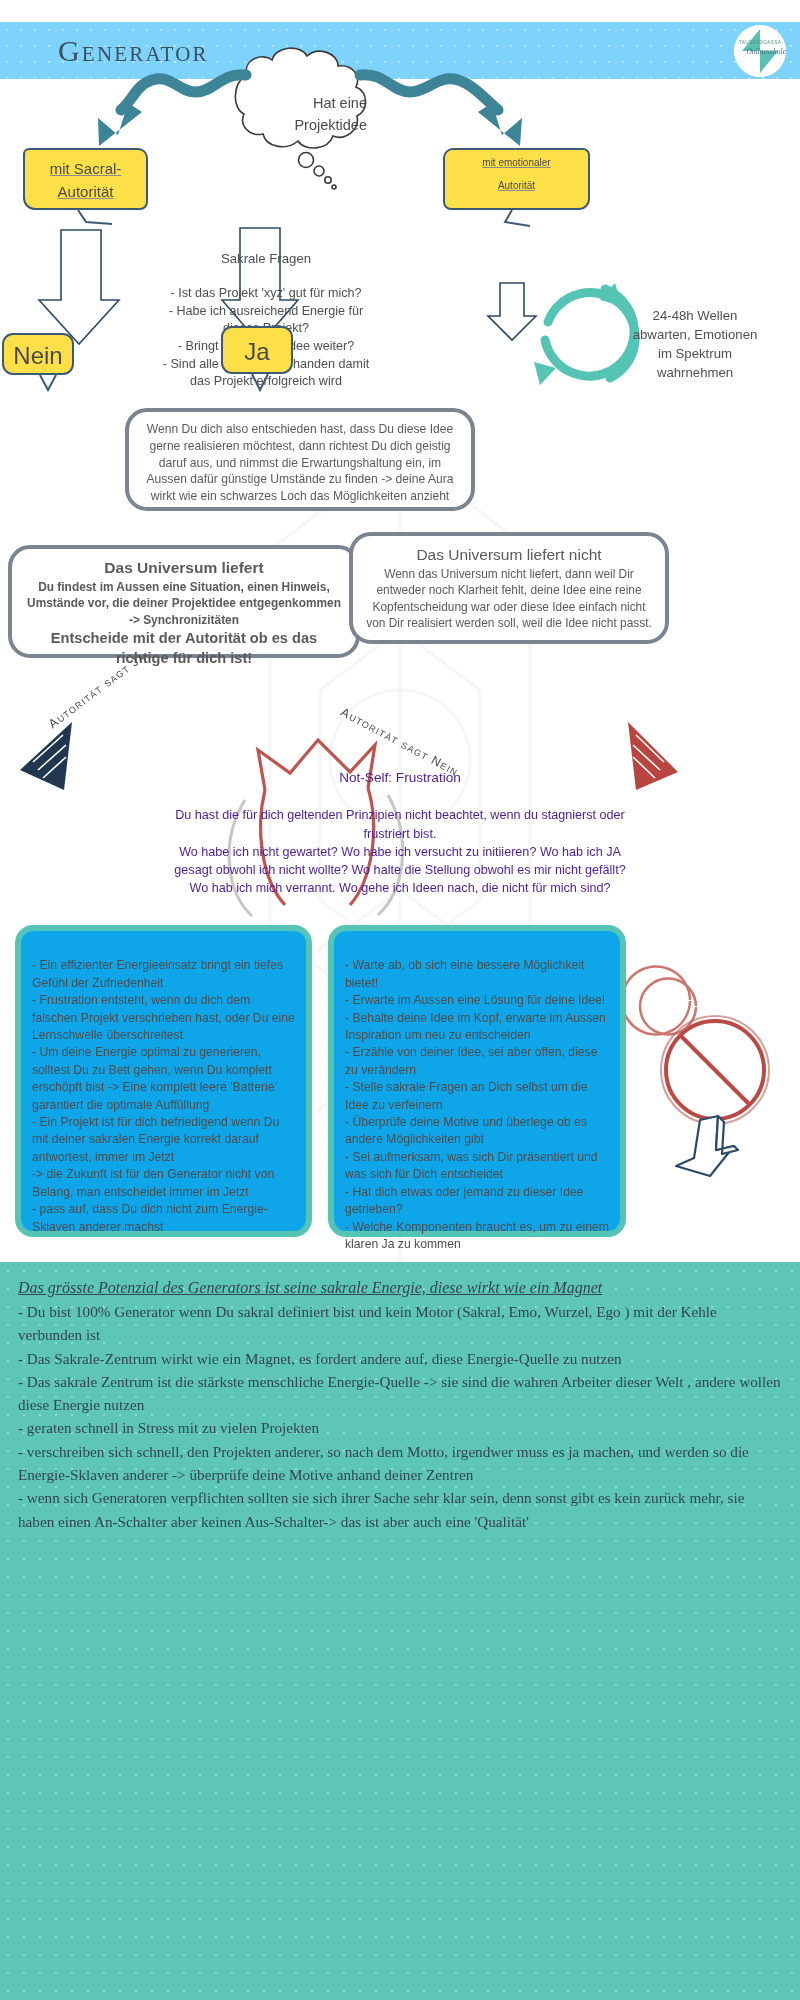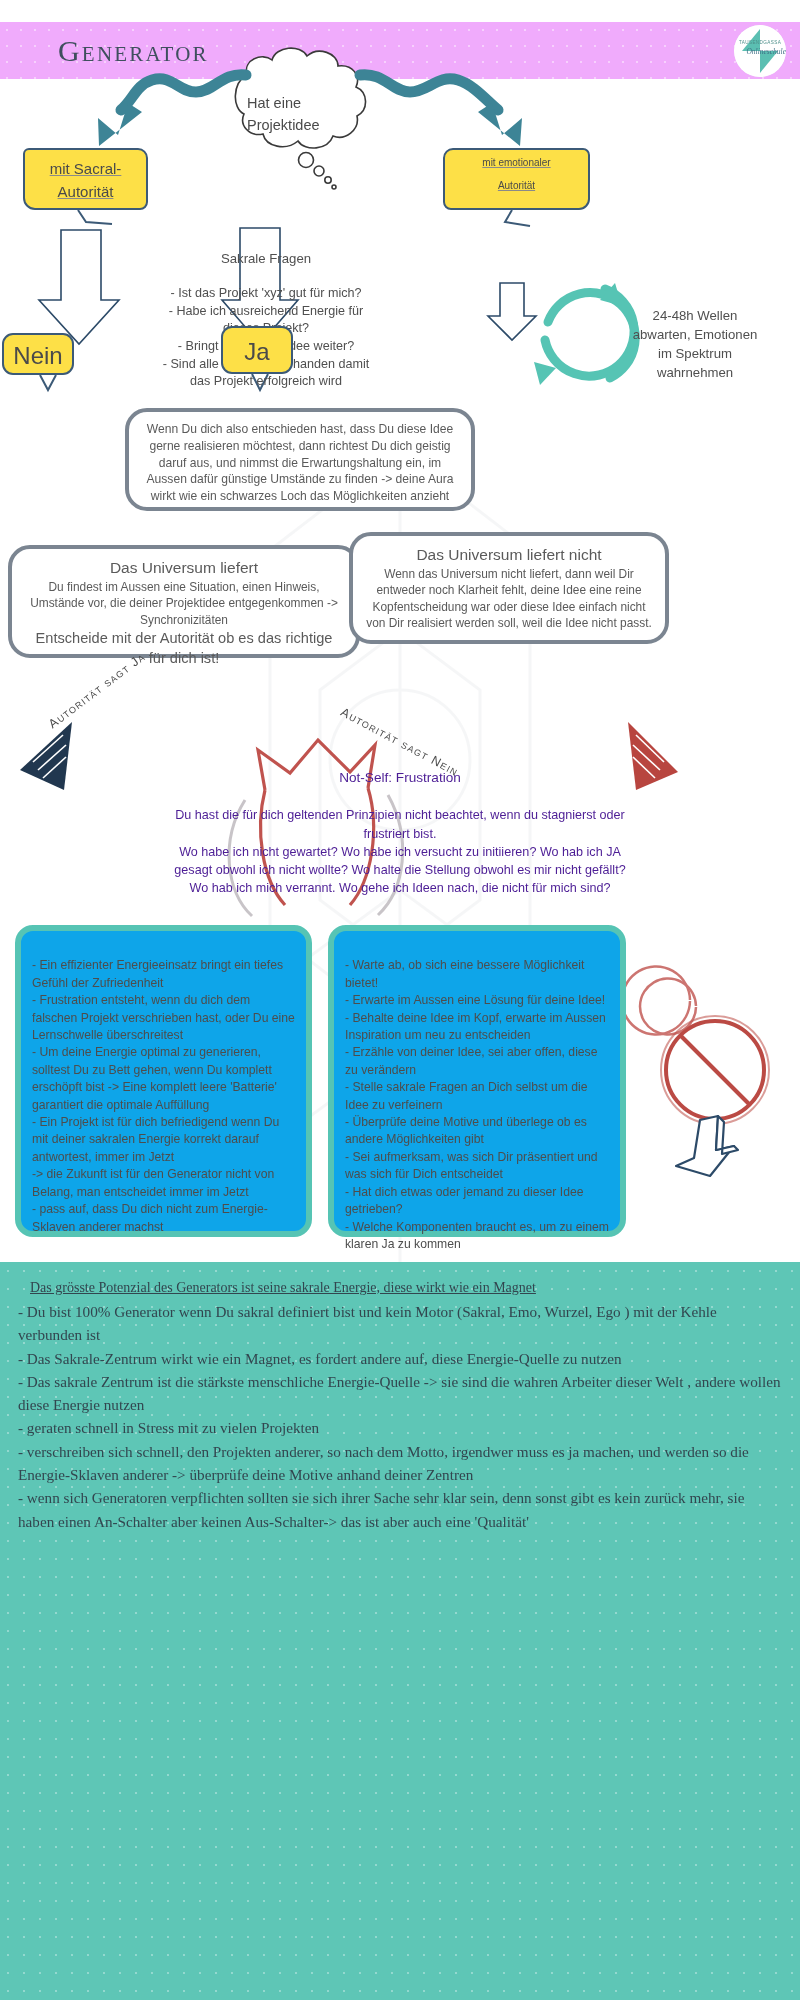--- a/index.html
+++ b/index.html
@@ -15,21 +15,21 @@
 
   
   .watermark{
     position:absolute;left:150px;top:430px;width:500px;height:900px;
     opacity:.06;pointer-events:none;
   }
 
   
   .header{
     position:absolute;left:0;top:22px;width:800px;height:57px;
-    background:#f0abfc;
+    background:#7dd3fc;
     display:flex;align-items:center;
   }
   .header .dots{
     position:absolute;left:0;top:0;width:100%;height:100%;
     background-image:radial-gradient(circle, rgba(255,255,255,.45) 0.7px, transparent 0.9px);
     background-size:14px 16px;
   }
   .header-title{
     position:relative;margin-left:58px;
     font-family:"Liberation Serif", serif;
@@ -92,21 +92,21 @@
   }
 
   
   .greybox{
     position:absolute;box-sizing:border-box;
     border:4px solid #7b8591;border-radius:22px;background:#fff;
     text-align:center;color:#5a5a5a;
   }
   .gb-center{left:125px;top:408px;width:350px;height:103px;padding:9px 16px 0;
     font-size:12.1px;line-height:16.8px;}
-  .gb-left{left:8px;top:545px;width:352px;height:113px;padding:8px 14px 2px;}
+  .gb-left{left:8px;top:545px;width:352px;height:113px;padding:8px 14px 2px;font-weight:bold;}
   .gb-right{left:349px;top:532px;width:320px;height:112px;padding:8px 13px 0;}
   .gb-title{font-size:15.5px;line-height:22px;color:#5a5a5a;}
   .gb-body{font-size:11.9px;line-height:16.3px;}
   .gb-big{font-size:14.6px;line-height:20px;}
 
   
   .tealbox{
     position:absolute;box-sizing:border-box;
     border:6px solid #56c4b4;border-radius:18px;background:#0ea5e9;
     color:#4d4d4d;font-size:12.2px;line-height:17.4px;
@@ -123,22 +123,22 @@
     color:#32464f;
     box-sizing:border-box;
     padding:14px 18px 0 18px;
   }
   .footer .dots{
     position:absolute;left:0;top:0;width:100%;height:100%;
     background-image:radial-gradient(circle, rgba(255,255,255,.35) 0.7px, transparent 0.9px);
     background-size:16px 18px;pointer-events:none;
   }
   .footer-head{
-    position:relative;font-size:14px;line-height:23px;
-    text-decoration:underline;margin:0 0 1px 12px;
+    position:relative;font-size:16px;line-height:23px;
+    text-decoration:underline;margin:0 0 1px 0;font-style:italic;
   }
   .footer-body{
     position:relative;font-size:15.2px;line-height:23.3px;white-space:pre-line;
   }
 
   
   svg.ov{position:absolute;left:0;top:0;width:800px;height:2000px;pointer-events:none;overflow:visible;}
 
   
   .sakral{
@@ -147,21 +147,21 @@
     white-space:pre-line;
   }
   .wellen{
     left:590px;top:306px;width:210px;
     font-size:13.2px;line-height:19px;text-align:center;color:#4f4f4f;
     white-space:pre-line;
   }
 
   
   .cloudtxt{
-    left:247px;top:92px;width:120px;text-align:left;
+    left:247px;top:92px;width:120px;text-align:right;
     font-size:14.5px;line-height:22px;color:#4a4a4a;
   }
 
   
   .rot-label{
     position:absolute;font-size:12.4px;letter-spacing:1.2px;
     color:#4a4a4a;white-space:nowrap;
     font-variant:small-caps;
   }
   .rot-ja{left:46px;top:720px;transform:rotate(-37deg);transform-origin:left top;}

